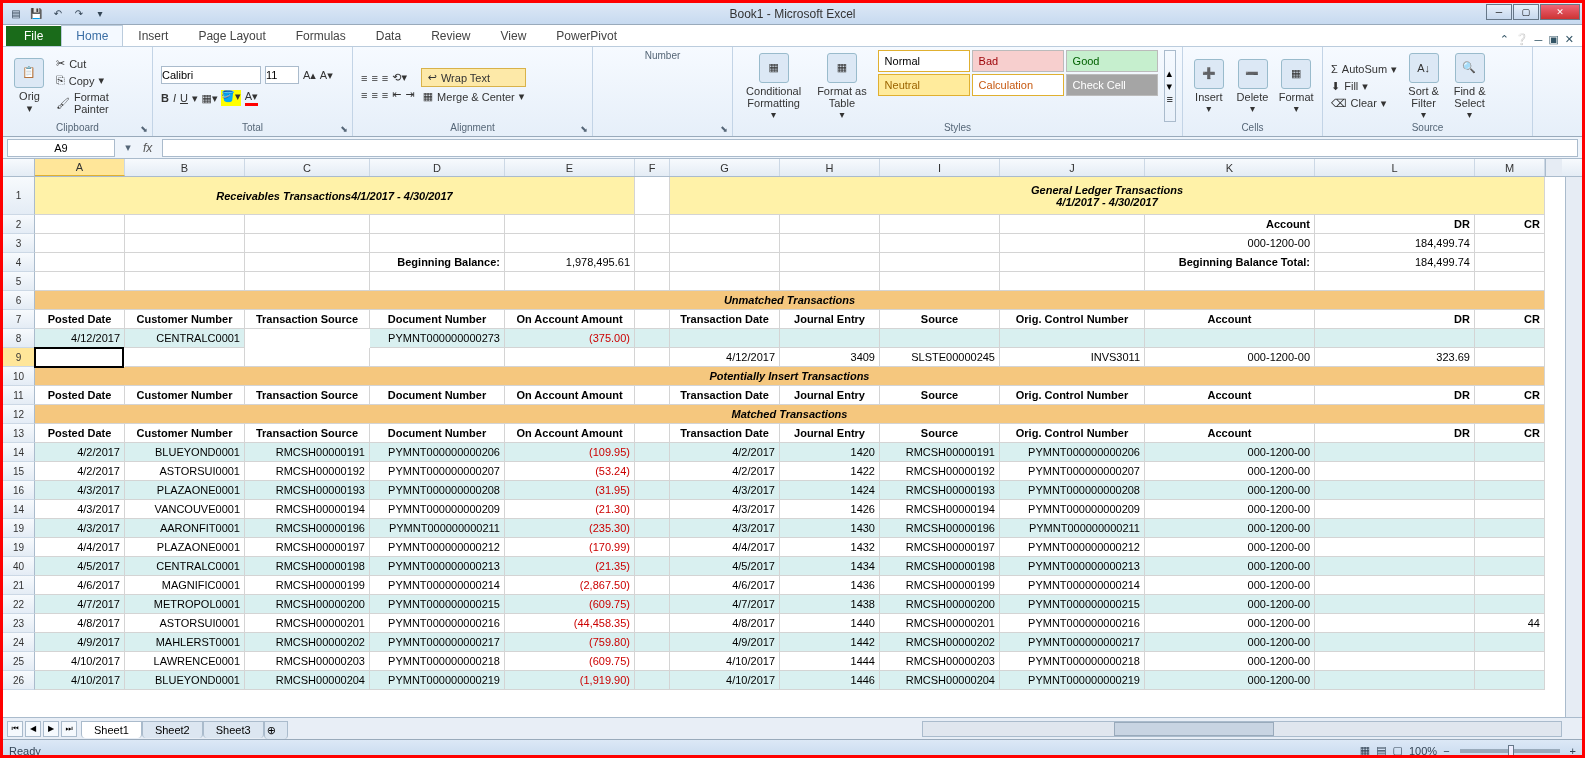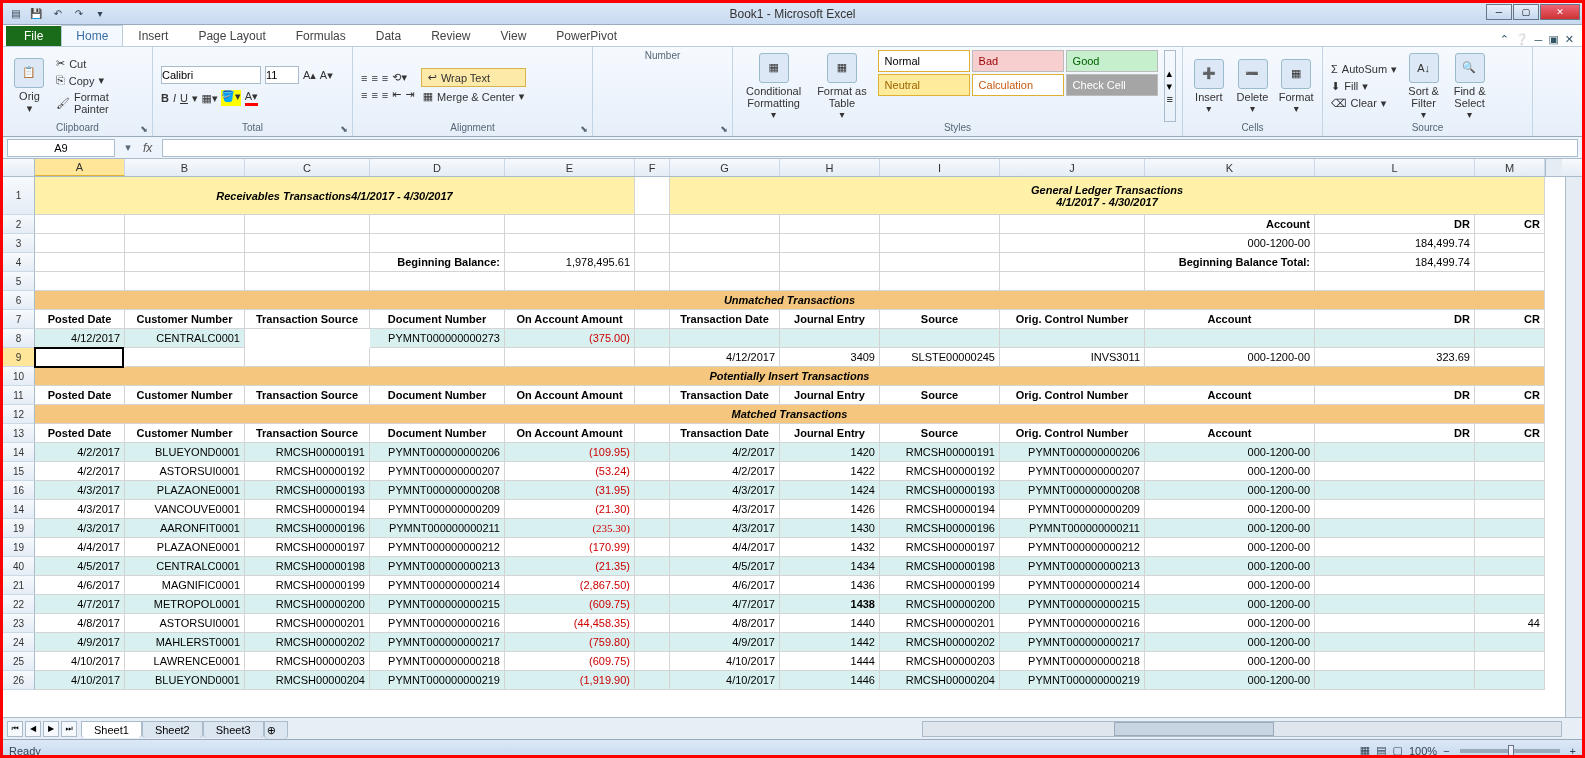--- a/index.html
+++ b/index.html
@@ -486,21 +486,21 @@
         <div class="cell ar " style="width: 170px;">000-1200-00</div>
         <div class="cell ar " style="width: 160px;"></div>
         <div class="cell ar " style="width: 70px;"></div>
       </div>
       <div class="row">
         <div class="rh">19</div>
         <div class="cell ar alt" style="width: 90px;">4/3/2017</div>
         <div class="cell ar alt" style="width: 120px;">AARONFIT0001</div>
         <div class="cell ar alt" style="width: 125px;">RMCSH00000196</div>
         <div class="cell ar alt" style="width: 135px;">PYMNT000000000211</div>
-        <div class="cell ar neg alt" style="width: 130px; font-family: Liberation Serif, serif;">(235.30)</div>
+        <div class="cell ar neg alt" style="width: 130px;">(235.30)</div>
         <div class="cell  alt" style="width: 35px;"></div>
         <div class="cell ar alt" style="width: 110px;">4/3/2017</div>
         <div class="cell ar alt" style="width: 100px;">1430</div>
         <div class="cell ar alt" style="width: 120px;">RMCSH00000196</div>
         <div class="cell ar alt" style="width: 145px;">PYMNT000000000211</div>
         <div class="cell ar alt" style="width: 170px;">000-1200-00</div>
         <div class="cell ar alt" style="width: 160px;"></div>
         <div class="cell ar alt" style="width: 70px;"></div>
       </div>
       <div class="row">
@@ -553,21 +553,21 @@
       </div>
       <div class="row">
         <div class="rh">22</div>
         <div class="cell ar alt" style="width: 90px;">4/7/2017</div>
         <div class="cell ar alt" style="width: 120px;">METROPOL0001</div>
         <div class="cell ar alt" style="width: 125px;">RMCSH00000200</div>
         <div class="cell ar alt" style="width: 135px;">PYMNT000000000215</div>
         <div class="cell ar neg alt" style="width: 130px;">(609.75)</div>
         <div class="cell  alt" style="width: 35px;"></div>
         <div class="cell ar alt" style="width: 110px;">4/7/2017</div>
-        <div class="cell ar alt" style="width: 100px; font-weight: bold;">1438</div>
+        <div class="cell ar alt" style="width: 100px;">1438</div>
         <div class="cell ar alt" style="width: 120px;">RMCSH00000200</div>
         <div class="cell ar alt" style="width: 145px;">PYMNT000000000215</div>
         <div class="cell ar alt" style="width: 170px;">000-1200-00</div>
         <div class="cell ar alt" style="width: 160px;"></div>
         <div class="cell ar alt" style="width: 70px;"></div>
       </div>
       <div class="row">
         <div class="rh">23</div>
         <div class="cell ar " style="width: 90px;">4/8/2017</div>
         <div class="cell ar " style="width: 120px;">ASTORSUI0001</div>

